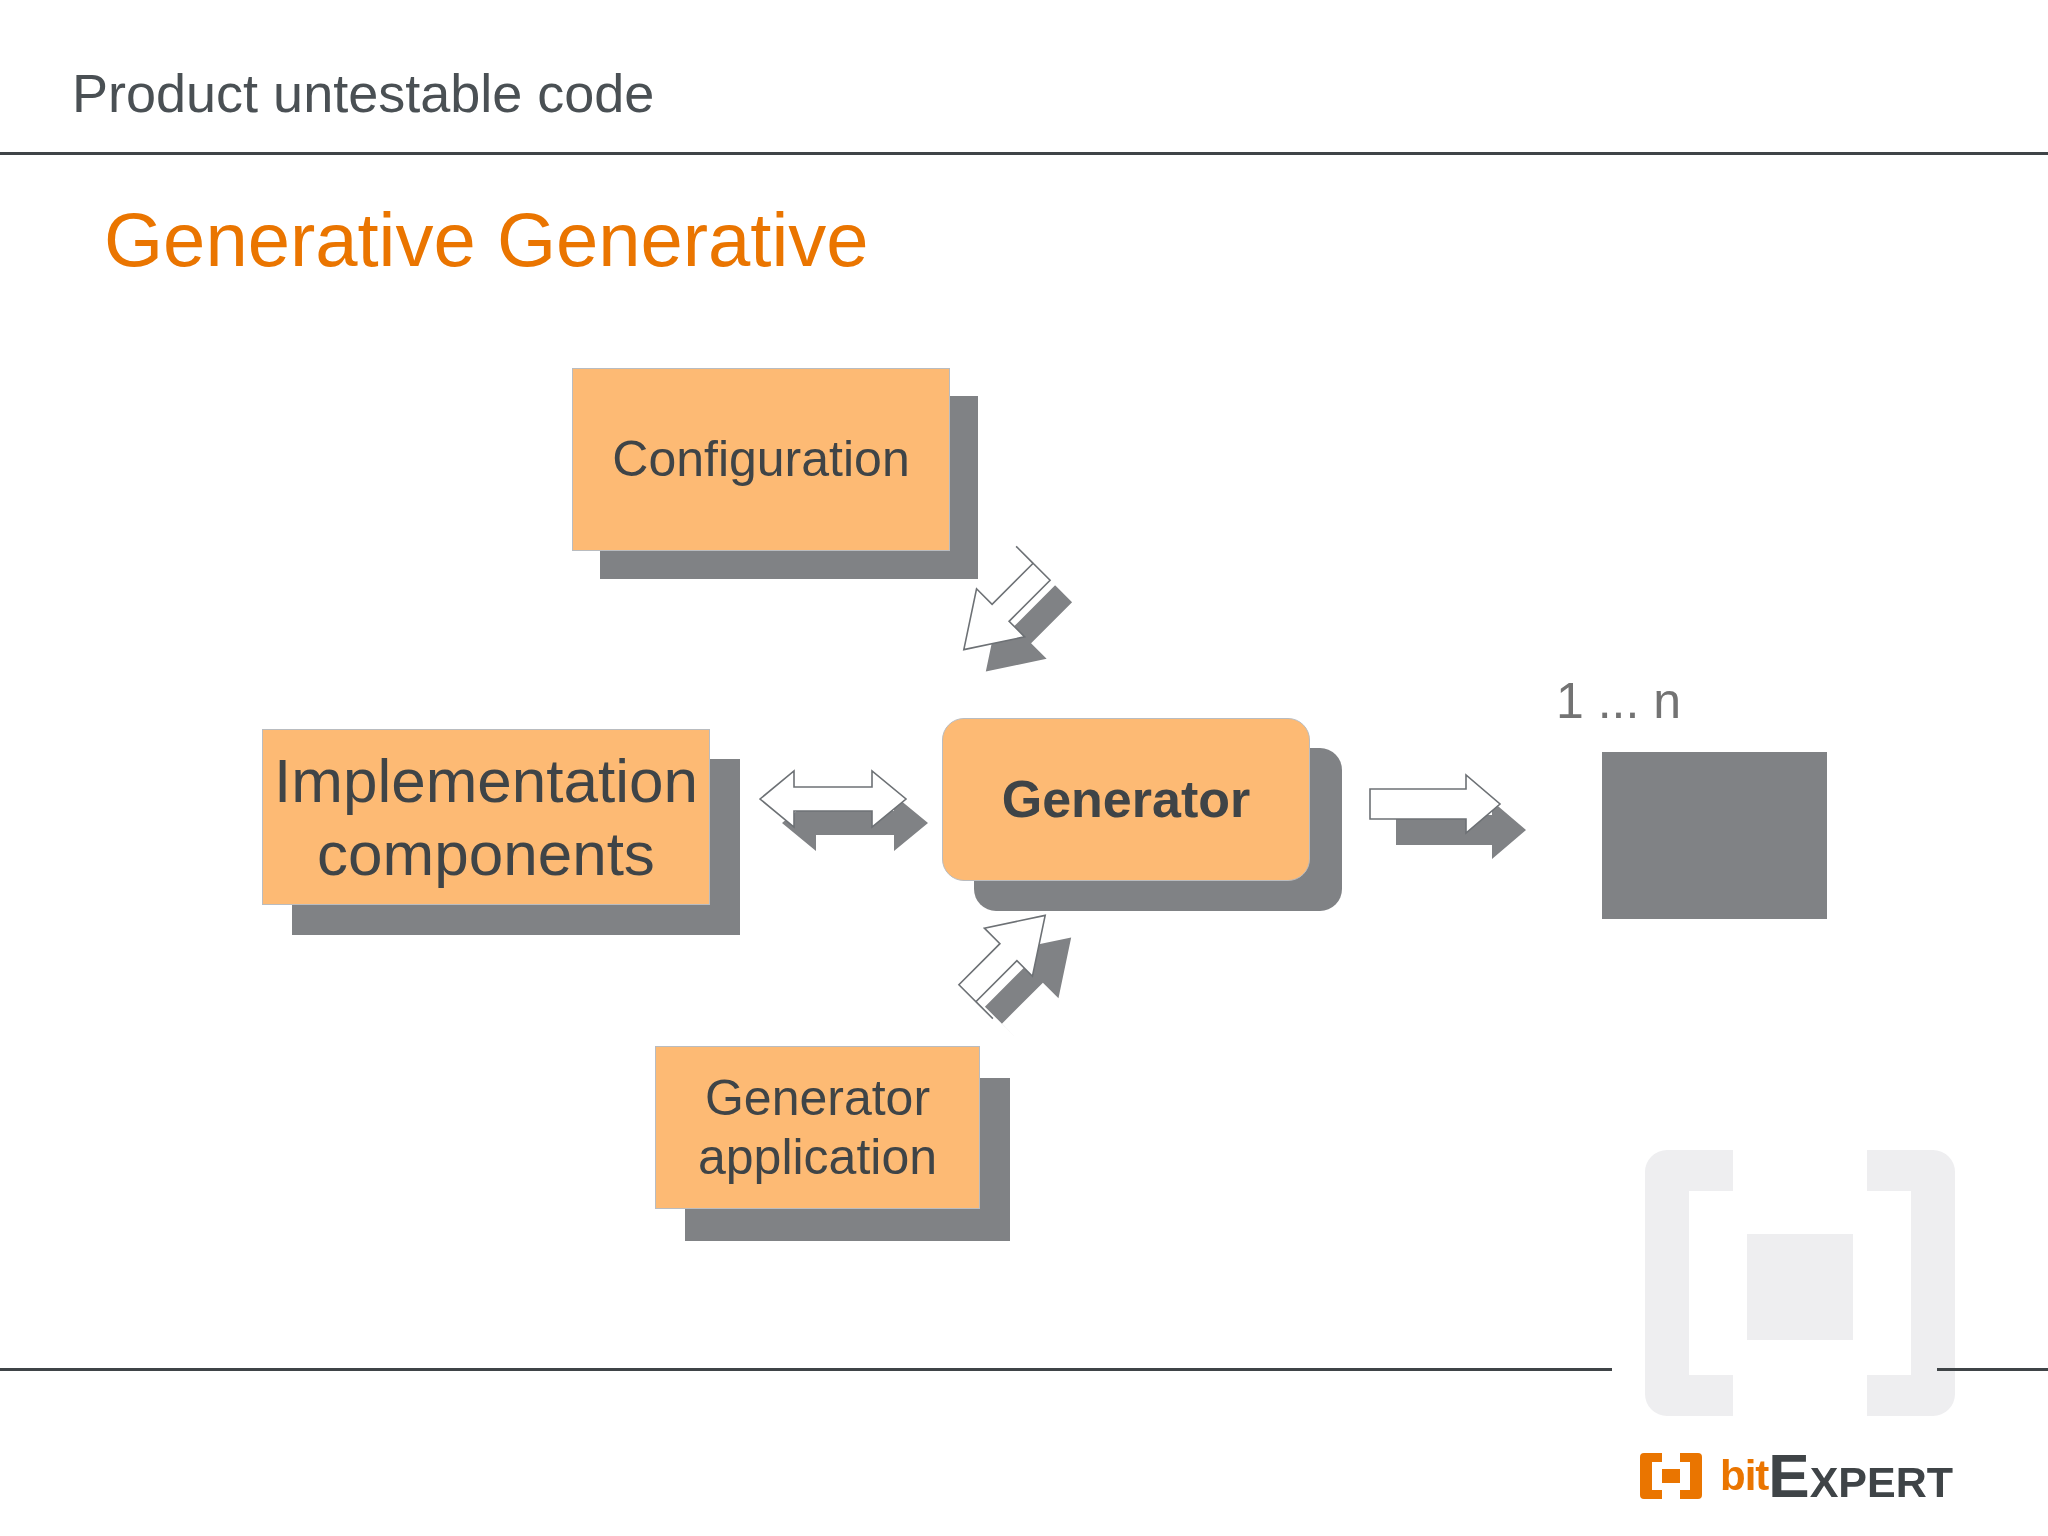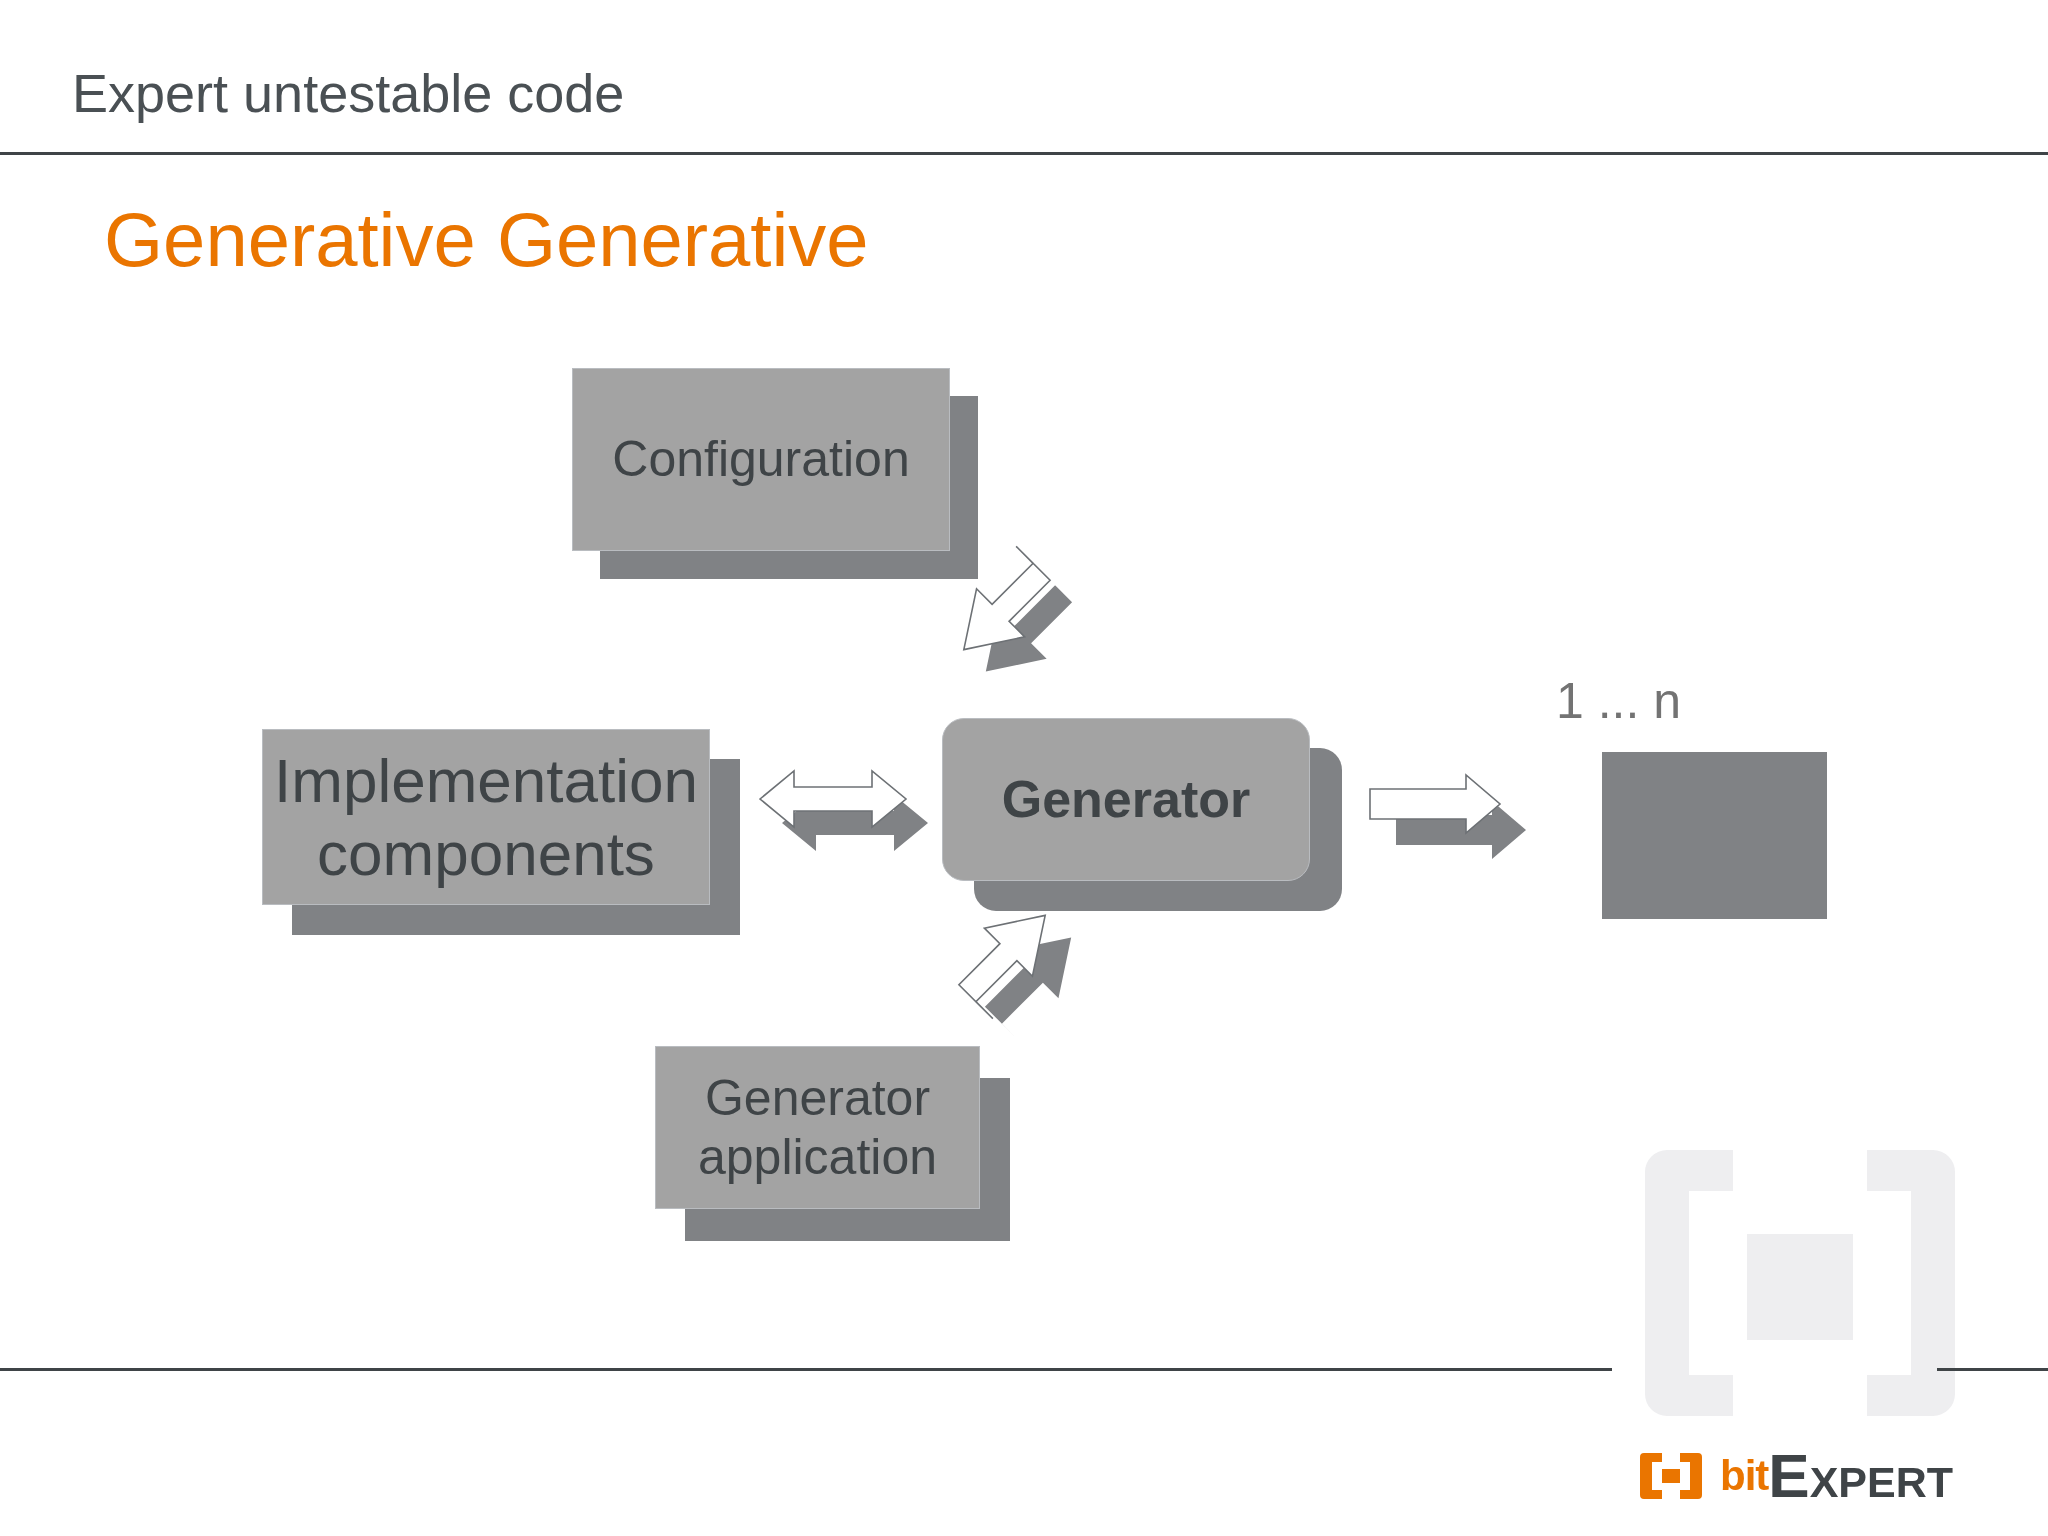--- a/index.html
+++ b/index.html
@@ -60,21 +60,21 @@
     left: 0;
     top: 0;
     width: 2048px;
     height: 1536px;
   }
 
   
   .dbox {
     position: absolute;
     box-sizing: border-box;
-    background: #a3a3a3;
+    background: #fdba74;
     border: 1.5px solid #b9bcc0;
     display: flex;
     align-items: center;
     justify-content: center;
     text-align: center;
     color: #3f4447;
     line-height: 1.18;
     z-index: 3;
   }
   .dshadow {
@@ -236,21 +236,21 @@
     font-weight: 700;
     font-variant: small-caps;
     letter-spacing: 0px;
     line-height: 1;
   }
 </style>
 </head>
 <body>
 
 <div class="slide-header">
-  <div class="slide-header-text">Expert untestable code</div>
+  <div class="slide-header-text">Product untestable code</div>
   <div class="header-rule"></div>
 </div>
 
 <div class="slide-title">Generative Generative</div>
 
 <div class="diagram">
 
   <div class="dshadow shadow-configuration"></div>
   <div class="dbox box-configuration">
     <span>Configuration</span>

